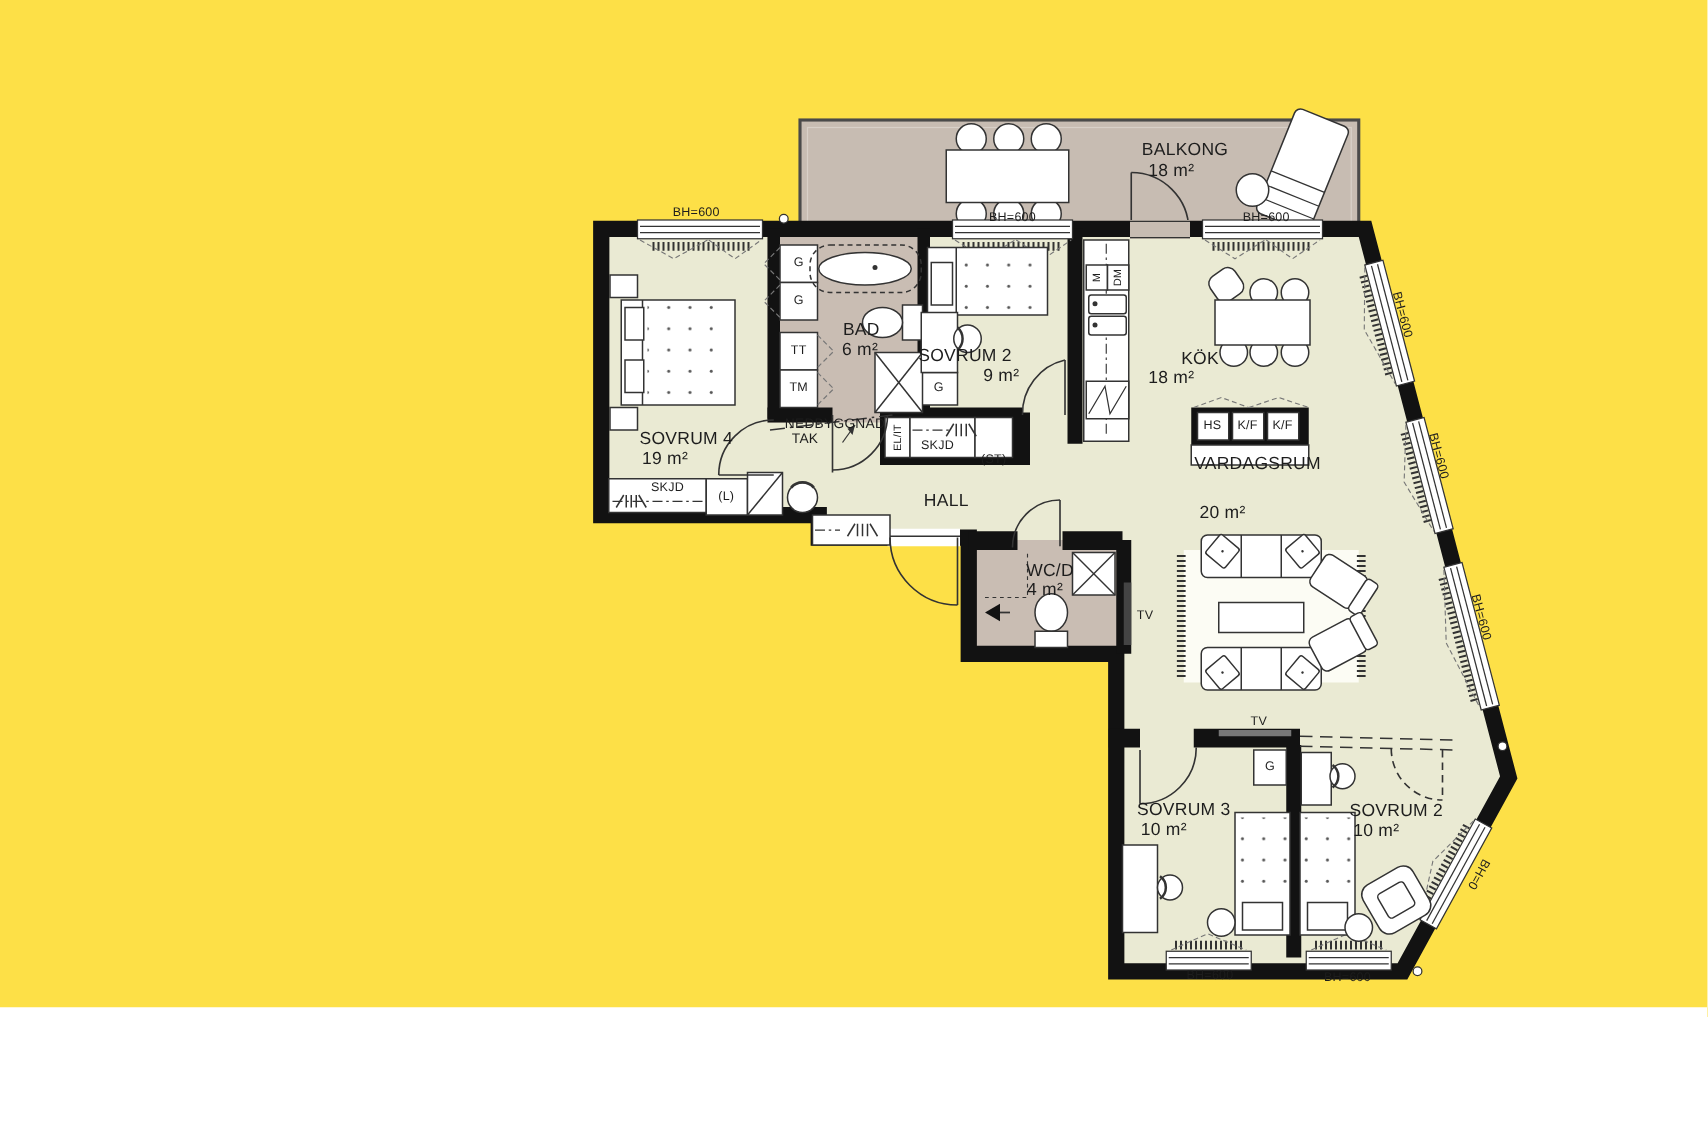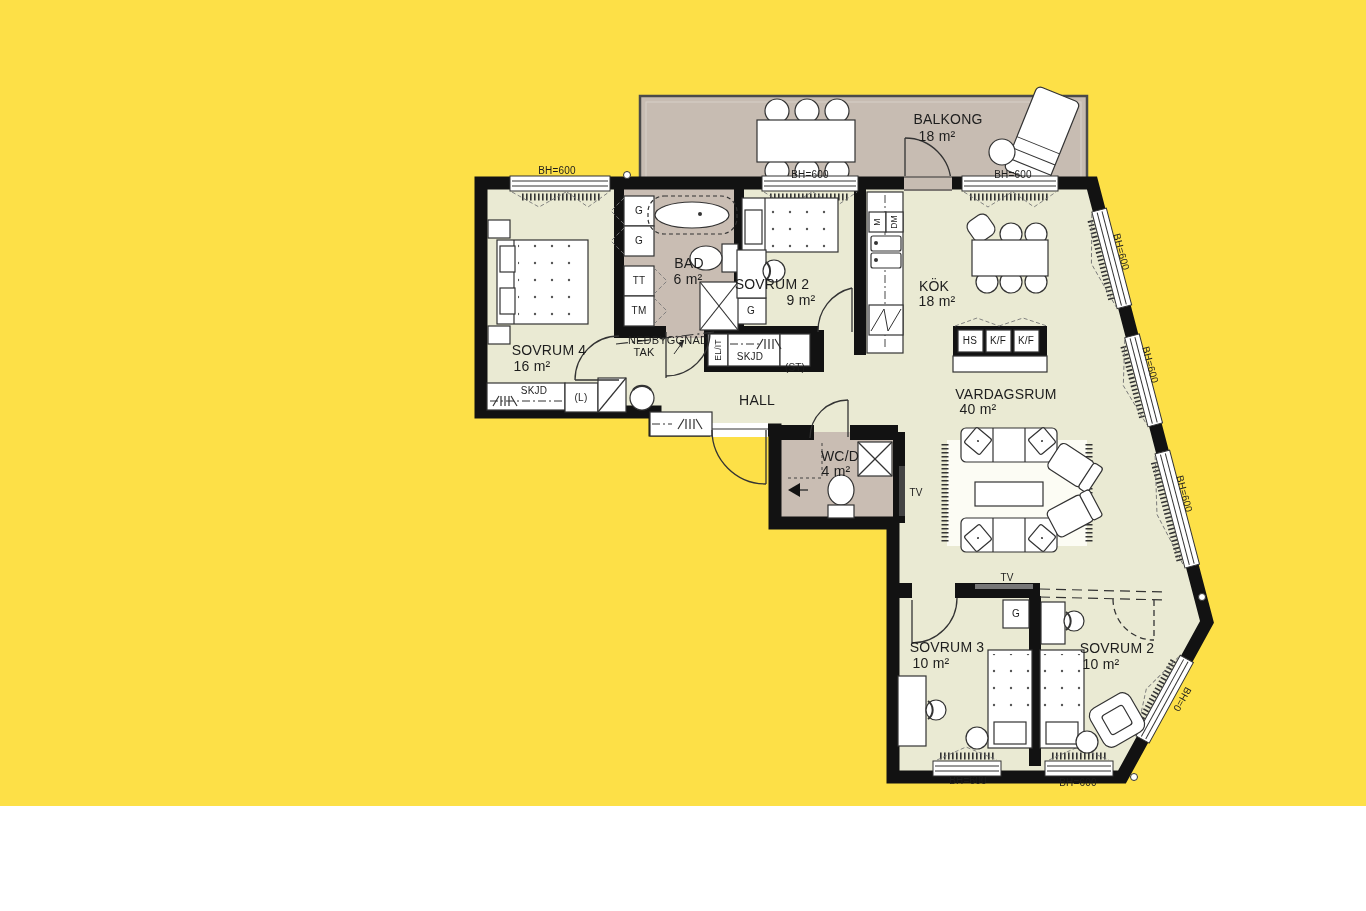--- a/index.html
+++ b/index.html
@@ -346,35 +346,35 @@
     <circle cx="1202" cy="597" r="3.5" fill="#fff" stroke="#333" stroke-width="1"></circle>
     <circle cx="1134" cy="777" r="3.5" fill="#fff" stroke="#333" stroke-width="1"></circle>
   </g>
 </svg>
 
 <div>
   <div class="lbl" style="left:948px;top:119px">BALKONG</div>
   <div class="lbl" style="left:937px;top:136px">18 m²</div>
 
   <div class="lbl" style="left:549px;top:350px">SOVRUM 4</div>
-  <div class="lbl" style="left:532px;top:366px">16 m²</div>
+  <div class="lbl" style="left:532px;top:366px">19 m²</div>
 
   <div class="lbl" style="left:689px;top:263px">BAD</div>
   <div class="lbl" style="left:688px;top:279px">6 m²</div>
 
   <div class="lbl" style="left:772px;top:284px">SOVRUM 2</div>
   <div class="lbl" style="left:801px;top:300px">9 m²</div>
 
-  <div class="lbl" style="left:934px;top:286px">KÖK</div>
+  <div class="lbl" style="left:960px;top:286px">KÖK</div>
   <div class="lbl" style="left:937px;top:301px">18 m²</div>
 
   <div class="lbl" style="left:757px;top:400px">HALL</div>
 
-  <div class="lbl" style="left:1006px;top:394px">VARDAGSRUM</div>
-  <div class="lbl" style="left:978px;top:409px">40 m²</div>
+  <div class="lbl" style="left:1006px;top:370px">VARDAGSRUM</div>
+  <div class="lbl" style="left:978px;top:409px">20 m²</div>
 
   <div class="lbl" style="left:840px;top:456px">WC/D</div>
   <div class="lbl" style="left:836px;top:471px">4 m²</div>
 
   <div class="lbl" style="left:947px;top:647px">SOVRUM 3</div>
   <div class="lbl" style="left:931px;top:663px">10 m²</div>
 
   <div class="lbl" style="left:1117px;top:648px">SOVRUM 2</div>
   <div class="lbl" style="left:1101px;top:664px">10 m²</div>
 

